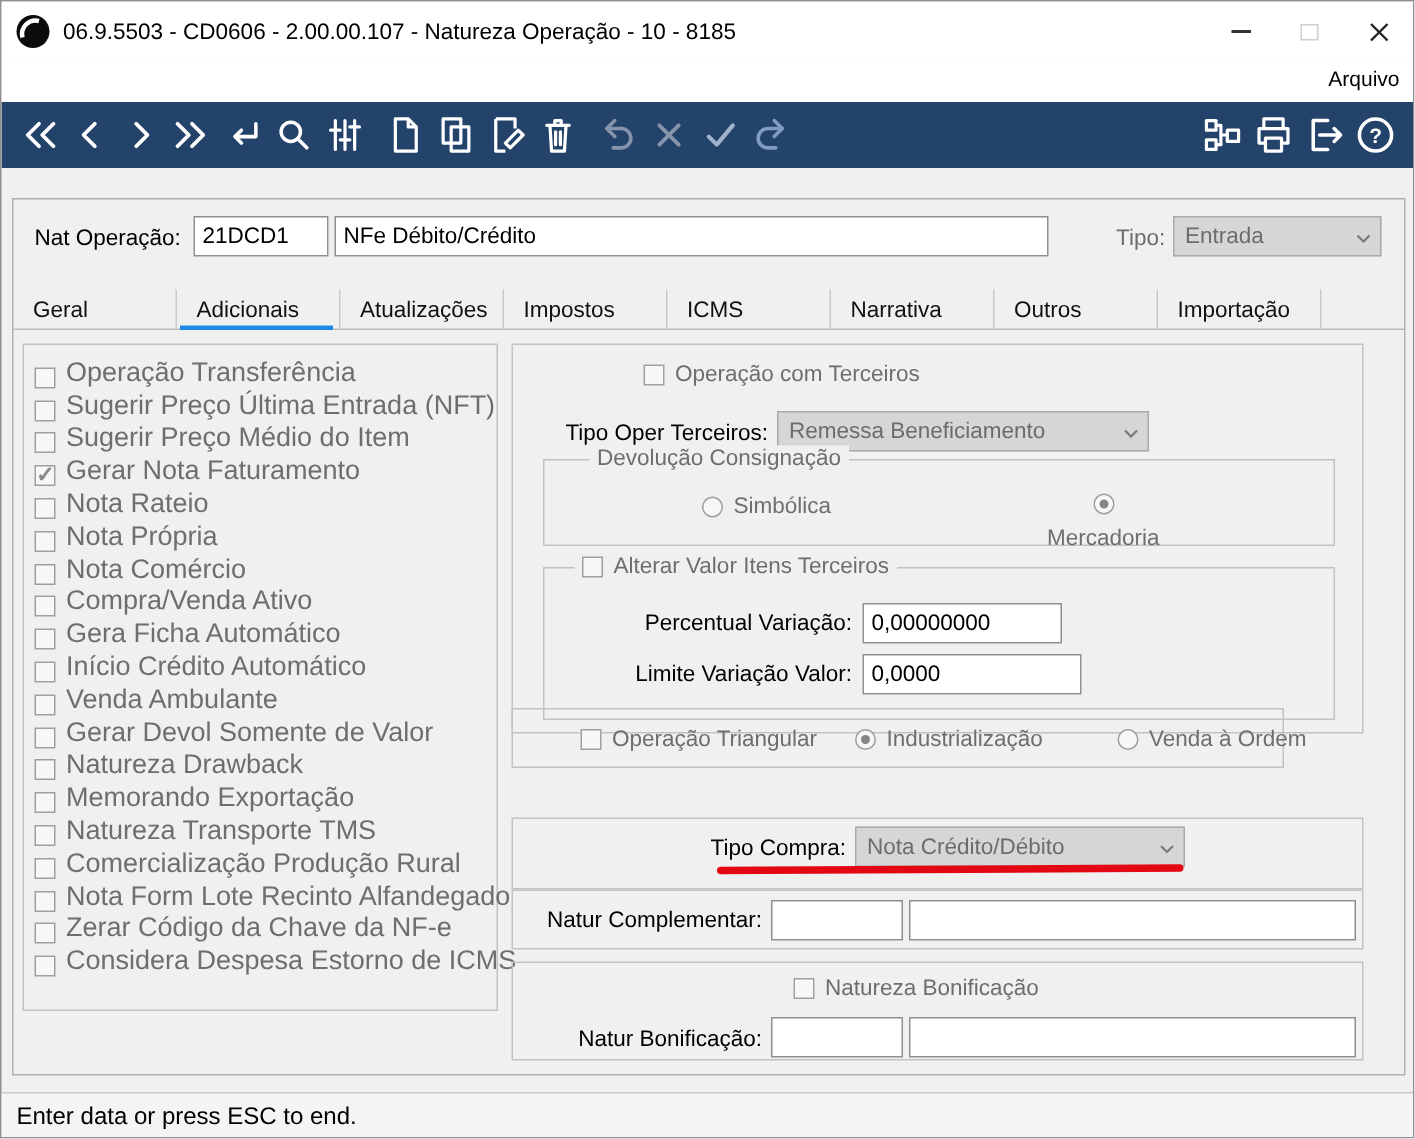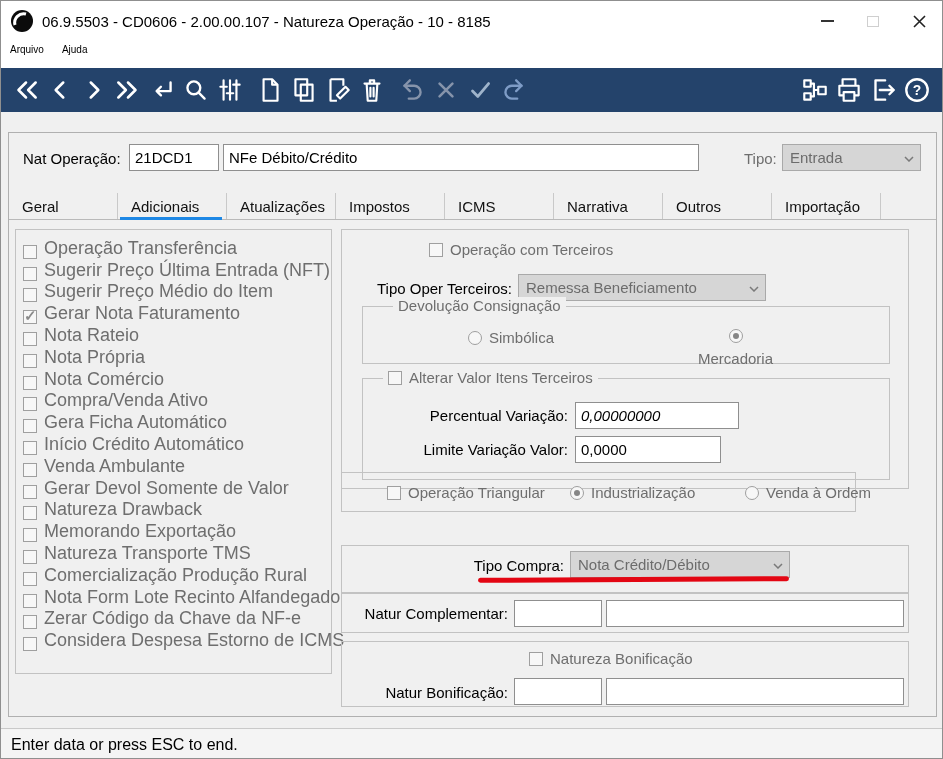--- a/index.html
+++ b/index.html
@@ -13,21 +13,21 @@
   .titlebar { position:absolute; left:0; top:0; width:100%; height:40px; background:#fff;
               display:flex; align-items:center; }
   .app-icon { margin-left:9px; width:24px; height:24px; flex:0 0 auto; }
   .title-text { margin-left:8px; font-size:15px; color:#000; white-space:nowrap; }
   .win-controls { margin-left:auto; display:flex; height:100%; }
   .win-btn { width:46px; height:100%; display:flex; align-items:center; justify-content:center; }
   .glyph-min { width:13px; height:2px; background:#333; }
   .glyph-max { width:12px; height:11px; border:1.5px solid #cfcfcf; }
   
   .menubar { position:absolute; left:0; top:40px; width:100%; height:27px; background:#fff;
-             display:flex; align-items:flex-start; font-size:10px; color:#000; }
+             display:flex; align-items:flex-end; font-size:14px; color:#000;flex-direction:column; }
   .menu-item { padding:3px 9px; cursor:default; }
   
   .toolbar { position:absolute; left:0; top:67px; width:100%; height:44px; background:#24436B;
              display:flex; align-items:center; padding:0 8px; }
   .tico { width:34px; height:32px; display:flex; align-items:center; justify-content:center;
           color:#fff; flex:0 0 auto; }
   .tico svg { display:block; }
   .tico.gap { margin-left:6px; }
   .tico.dis1 { color:#8694ab; }
   .tico.dis2 { color:#9fb4cb; }
@@ -394,21 +394,21 @@
         <span>Mercadoria</span>
       </div>
     </div>
 
     <div class="gb" style="left:20px; top:148px; width:528px; height:102px;">
       <span class="legend" style="left:20px;">
         <span class="cb" data-checked="false"></span>
         <span>Alterar Valor Itens Terceiros</span>
       </span>
       <span class="lbl right" style="left:10px; top:28px; width:195px;">Percentual Variação:</span>
-      <input class="tinput" style="left: 212px; top: 23px; width: 164px; font-style: italic;" value="0,00000000">
+      <input class="tinput" style="left: 212px; top: 23px; width: 133px;" value="0,00000000">
       <span class="lbl right" style="left:10px; top:62px; width:195px;">Limite Variação Valor:</span>
       <input class="tinput" style="left: 212px; top: 57px; width: 146px;" value="0,0000">
     </div>
   </div>
 
   <div class="gb" style="left:340px; top:471px; width:515px; height:40px;">
     <div class="ctrl-row" style="left:45px; top:11px;">
       <span class="cb" data-checked="false"></span>
       <span>Operação Triangular</span>
     </div>

